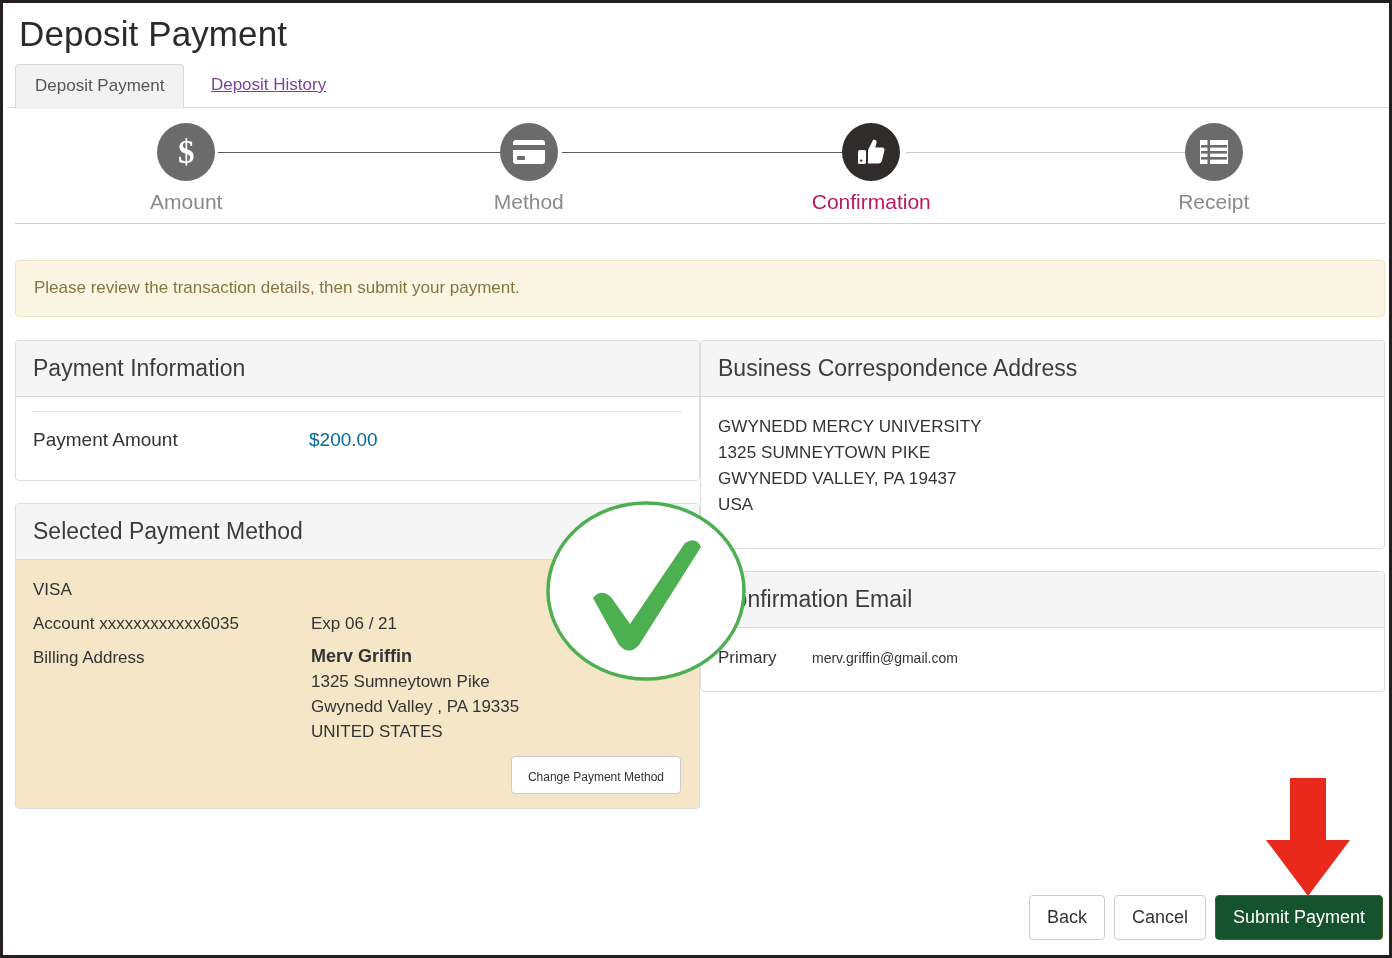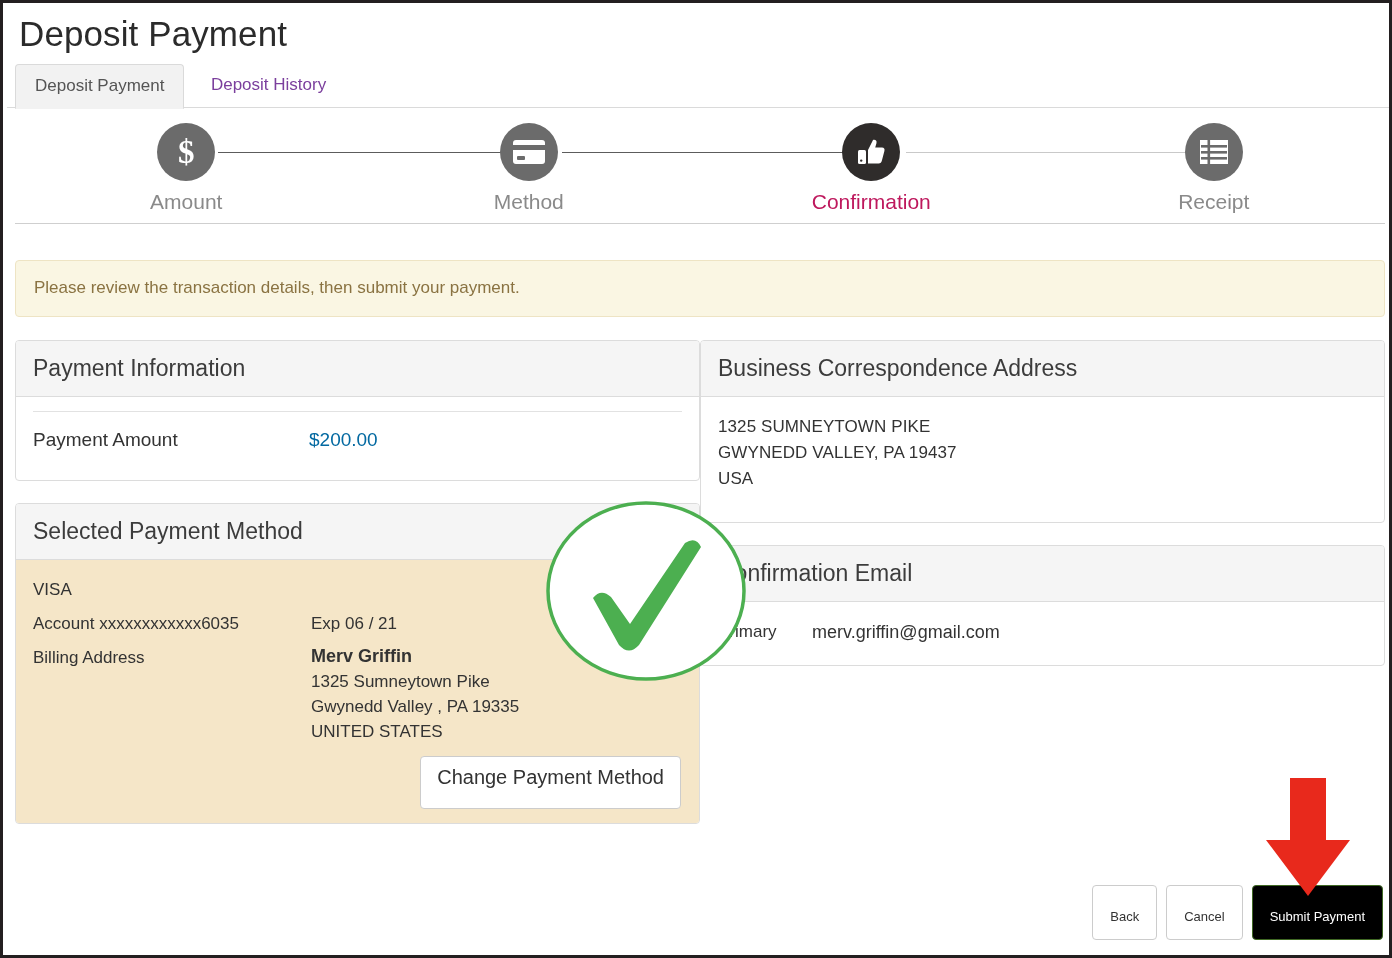--- a/index.html
+++ b/index.html
@@ -68,20 +68,21 @@
     border-bottom: 1px solid #f2f2f2;
     border-radius: 4px 4px 0 0;
     color: #555555;
     position: relative;
     top: 0;
     height: 45px;
   }
   .tab.link {
     color: #7b3f9d;
     padding-left: 22px;
+    text-decoration: underline;
   }
 
   
   .stepper {
     position: relative;
     height: 115px;
     border-bottom: 1px solid #cfcfcf;
     margin: 0 8px 0 8px;
   }
   .steps {
@@ -210,59 +211,59 @@
   .brand {
     font-size: 17px;
     line-height: 30px;
     margin-bottom: 4px;
   }
   .addr-block { font-size: 17px; line-height: 25px; }
   .addr-block .name { font-weight: bold; font-size: 18px; line-height: 26px; }
   .addr-lines { font-size: 17px; line-height: 26px; color: #333; letter-spacing: 0.1px; }
   .email-row { display: flex; align-items: flex-end; }
   .email-row .k { width: 94px; flex: none; font-size: 17px; }
-  .email-row .v { font-size: 18px; }
+  .email-row .v { font-size: 14px; }
 
   .btn {
     font-family: "Liberation Sans", sans-serif;
     font-size: 16px;
     line-height: 20px;
     border-radius: 4px;
     padding: 9px 16px 10px 16px;
     cursor: pointer;
     display: inline-block;
     box-sizing: border-box;
   }
   .btn-default {
     background: #ffffff;
     border: 1px solid #cccccc;
     color: #333333;
   }
   .btn-green {
-    background: #000000;
+    background: #14532d;
     border: 1px solid #406924;
     color: #ffffff;
   }
   .change-wrap {
     text-align: right;
     margin-top: 12px;
     padding-right: 1px;
   }
-  .change-wrap .btn { padding: 10px 16px 21px 16px; font-size: 20px;}
+  .change-wrap .btn { padding: 10px 16px 6px 16px; font-size: 12px;}
 
   
   .footer-actions {
     position: absolute;
     right: 10px;
     bottom: 15px;
     display: flex;
     gap: 9px;
     align-items: center;
   }
-  .footer-actions .btn { padding: 21px 17px 12px 17px; font-size: 13px; }
+  .footer-actions .btn { padding: 11px 17px 12px 17px; font-size: 18px; }
 
   
   .check-annot {
     position: absolute;
     left: 538px;
     top: 497px;
     width: 202px;
     height: 182px;
     z-index: 40;
     pointer-events: none;
@@ -390,20 +391,21 @@
         </div>
 
       </div>
 
       <div class="col">
 
         <div class="panel">
           <div class="panel-head">Business Correspondence Address</div>
           <div class="panel-body" style="padding-top:17px; padding-bottom:30px;">
             <div class="addr-lines">
+              <div>GWYNEDD MERCY UNIVERSITY</div>
               <div>1325 SUMNEYTOWN PIKE</div>
               <div>GWYNEDD VALLEY, PA 19437</div>
               <div>USA</div>
             </div>
           </div>
         </div>
 
         <div class="panel">
           <div class="panel-head">Confirmation Email</div>
           <div class="panel-body" style="padding-top:17px; padding-bottom:20px;">

